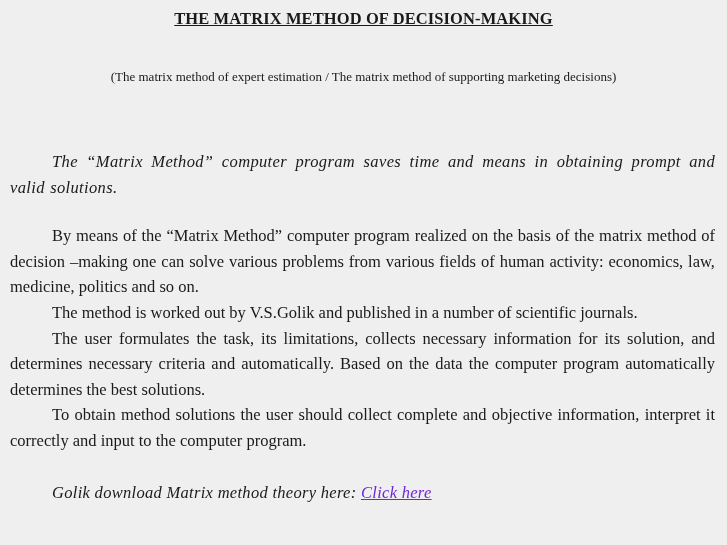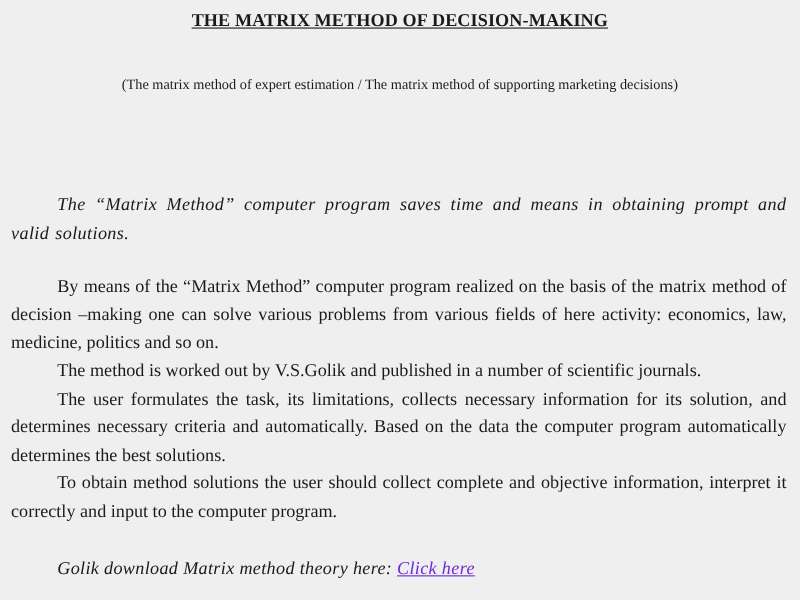--- a/index.html
+++ b/index.html
@@ -38,21 +38,21 @@
   .doc-subtitle {
     text-align: center;
     font-weight: normal;
     font-size: 13px;
     line-height: 25px;
     margin: 0;
     padding: 0 30px;
     margin-top: 34px;
   }
   .body-block {
-    margin-top: 84px;
+    margin-top: 60px;
     padding: 0 12px 0 10px;
   }
   p.para {
     margin: 0;
     font-size: 16.5px;
     line-height: 25.6px;
     text-align: justify;
     text-indent: 42px;
     text-justify: inter-word;
   }
@@ -92,21 +92,21 @@
     <h1 class="doc-title">THE MATRIX METHOD OF DECISION-MAKING</h1>
     <h2 class="doc-subtitle">(The matrix method of expert estimation / The matrix method of supporting marketing decisions)</h2>
   </div>
 
   <div class="body-block">
 
     <p class="para italic-para">The “Matrix Method” computer program saves time and means in obtaining prompt and valid solutions.</p>
 
     <div class="gap-after-intro"></div>
 
-    <p class="para">By means of the “Matrix Method” computer program realized on the basis of the matrix method of decision –making one can solve various problems from various fields of here activity: economics, law, medicine, politics and so on.</p>
+    <p class="para">By means of the “Matrix Method” computer program realized on the basis of the matrix method of decision –making one can solve various problems from various fields of human activity: economics, law, medicine, politics and so on.</p>
 
     <p class="para">The method is worked out by V.S.Golik and published in a number of scientific journals.</p>
 
     <p class="para">The user formulates the task, its limitations, collects necessary information for its solution, and determines necessary criteria and automatically. Based on the data the computer program automatically determines the best solutions.</p>
 
     <p class="para">To obtain method solutions the user should collect complete and objective information, interpret it correctly and input to the computer program.</p>
 
     <div class="gap-before-link"></div>
 
     <p class="link-line"><span>Golik download Matrix method theory here:</span><span class="nowrap">&nbsp;</span><a class="download-link" href="#" style="color: #6d28d9;">Click here</a></p>

